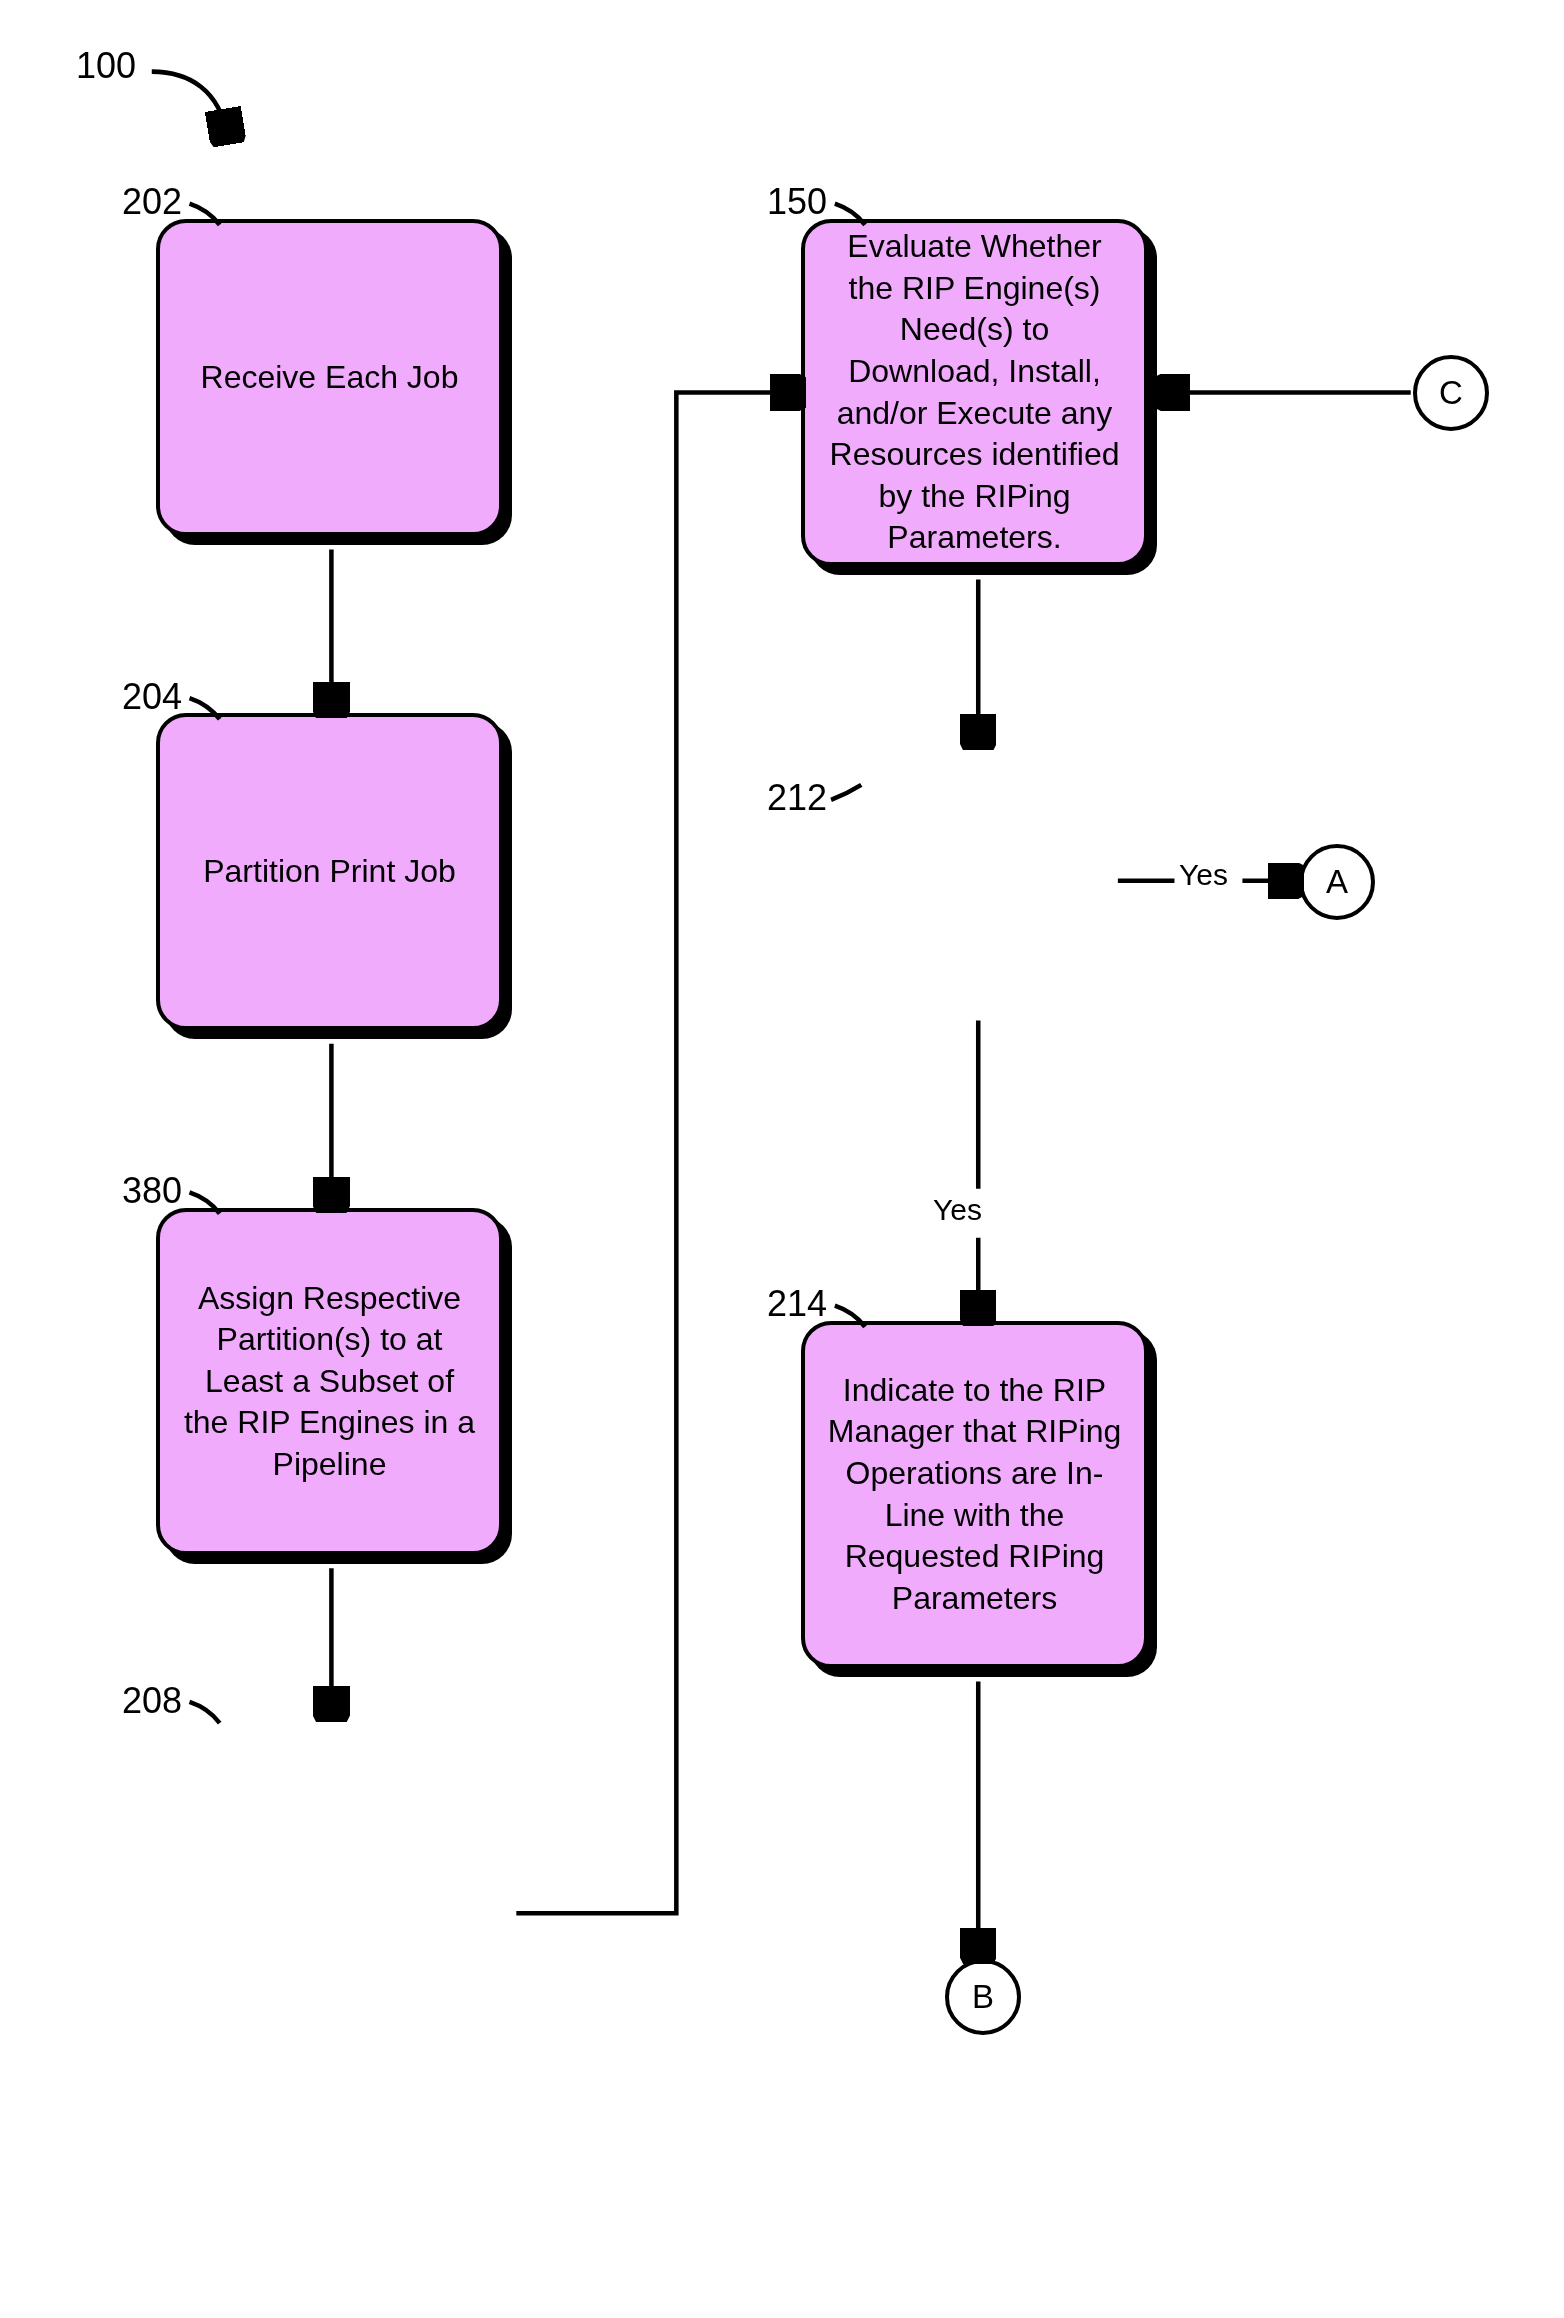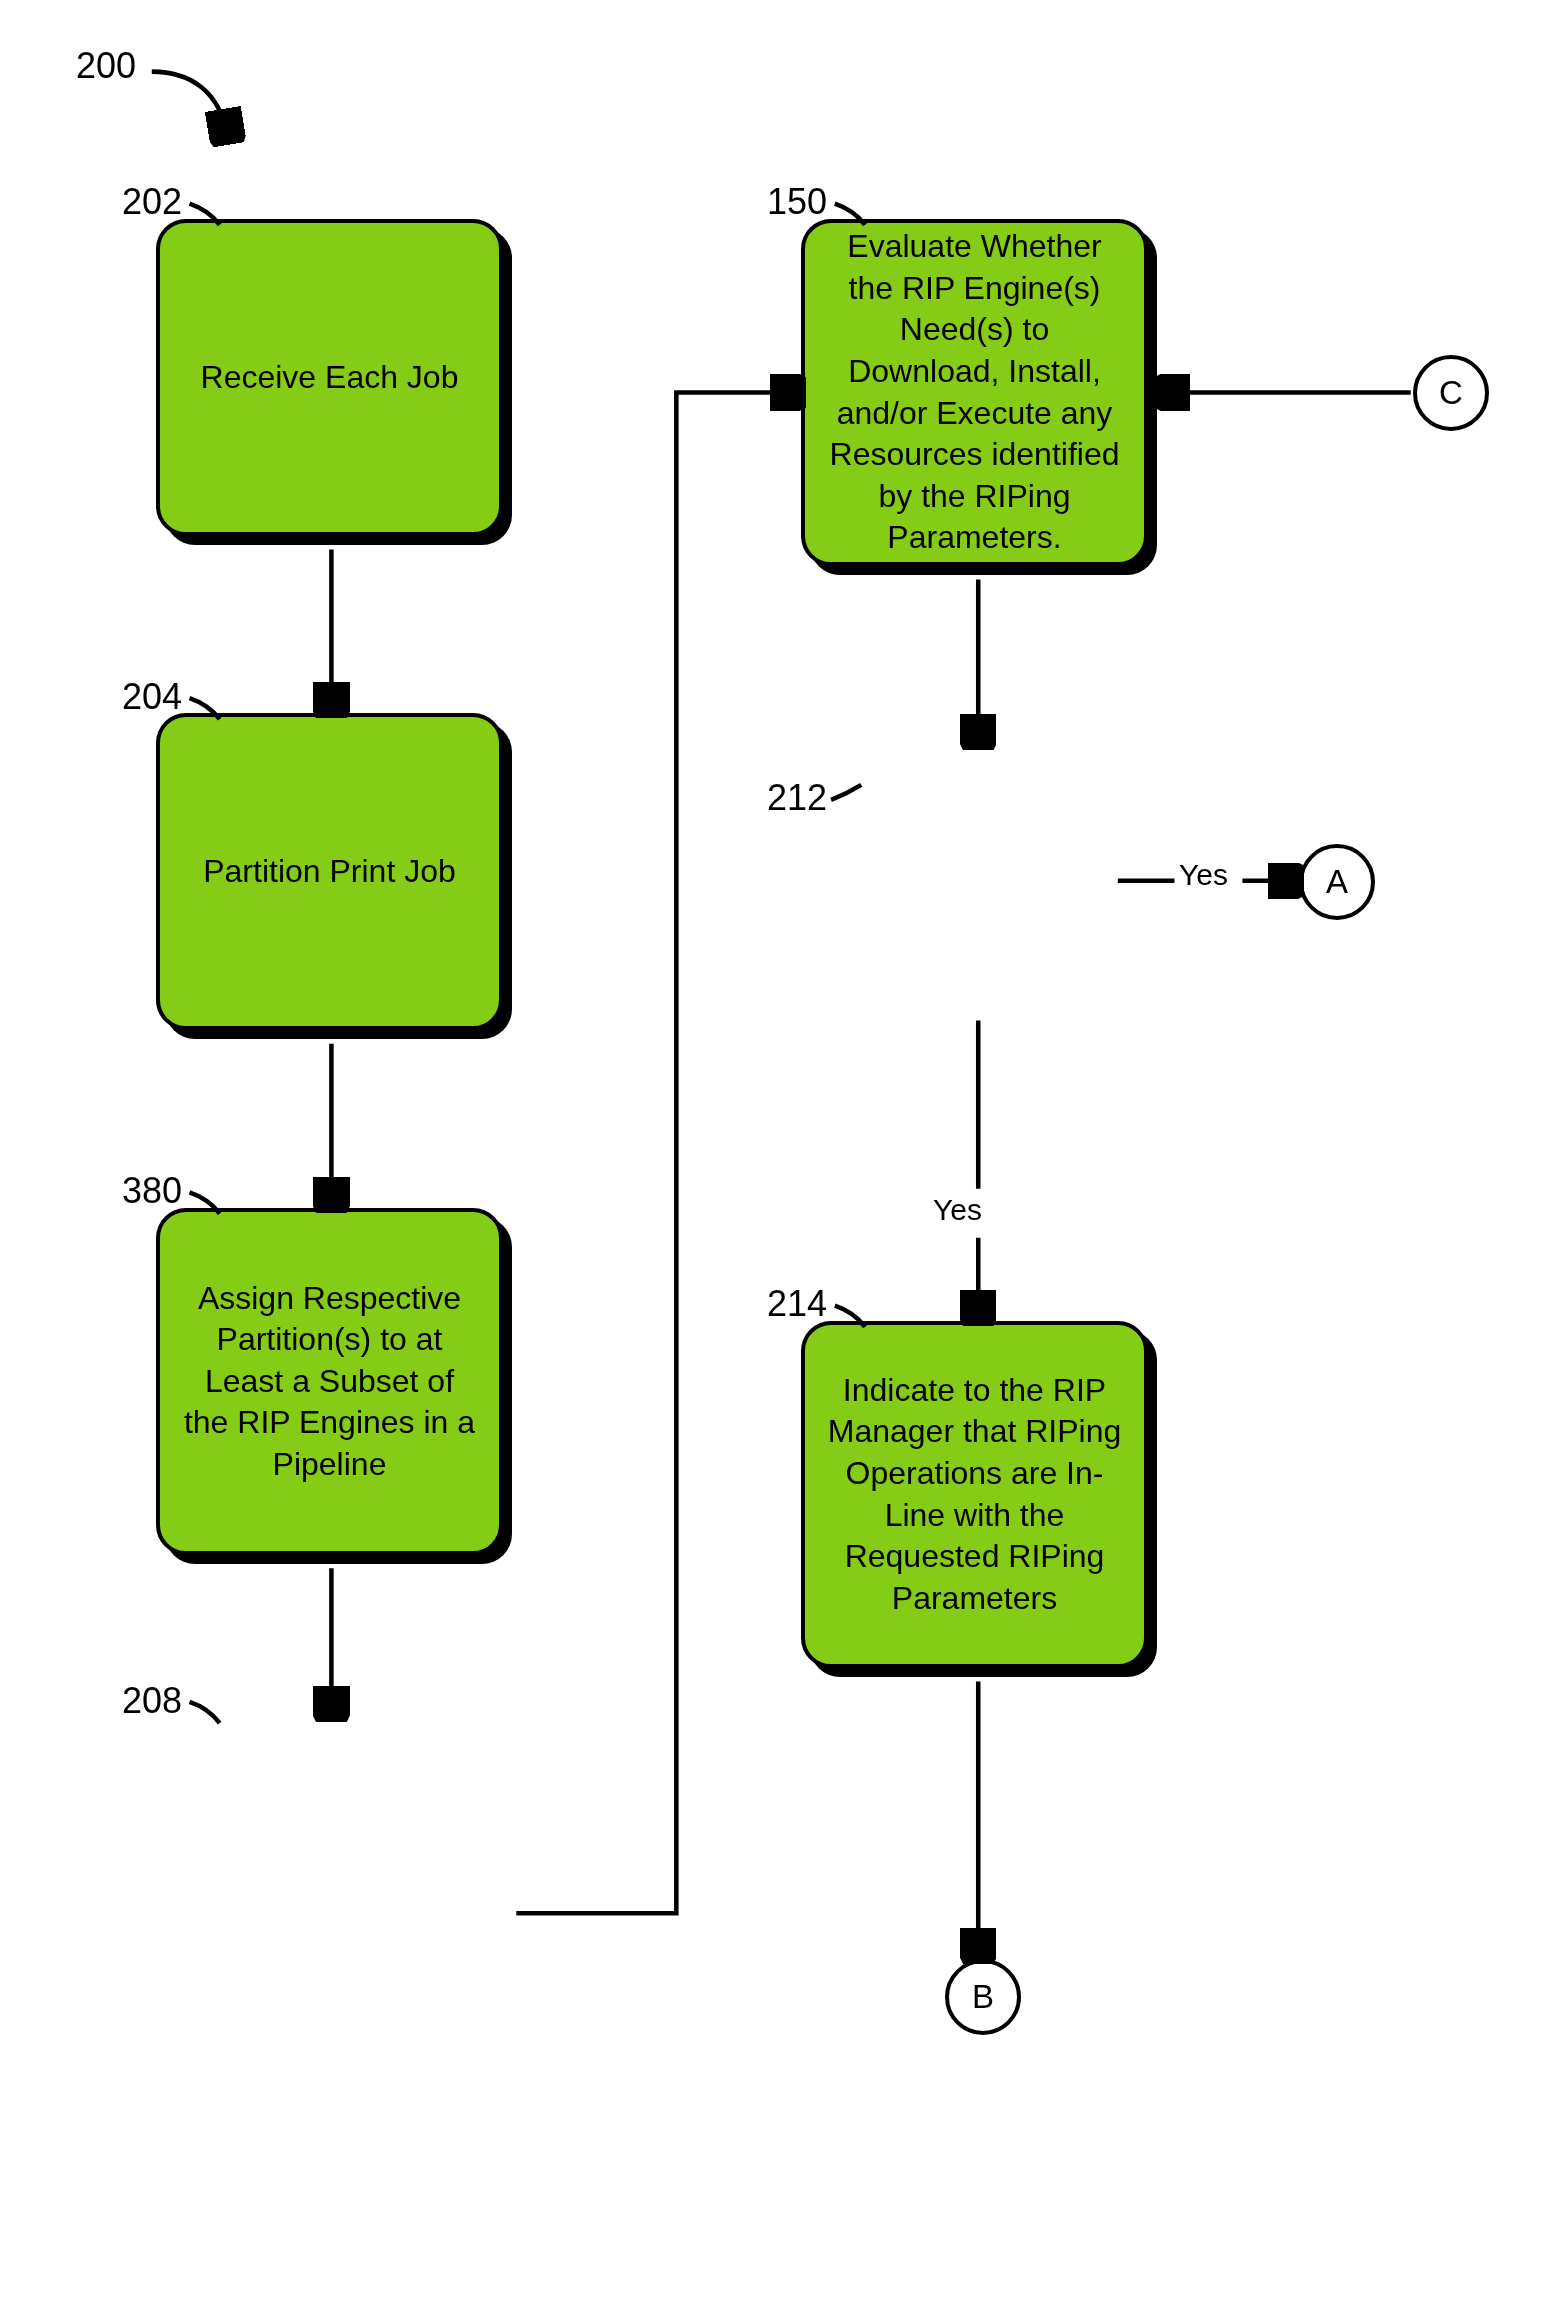--- a/index.html
+++ b/index.html
@@ -15,21 +15,21 @@
     margin: 0 auto;
   }
   .figure-ref {
     position: absolute;
     font-size: 36px;
   }
   .box {
     position: absolute;
     border: 4.5px solid #000;
     border-radius: 30px;
-    background: #84cc16;
+    background: #f0abfc;
     display: flex;
     align-items: center;
     justify-content: center;
     text-align: center;
     font-size: 32px;
     line-height: 1.3;
     padding: 0 21px;
     box-sizing: border-box;
     box-shadow: 9px 9px 0 #000;
   }
@@ -94,21 +94,21 @@
   }
   svg.overlay .arrowhead {
     fill: #000;
   }
 </style>
 </head>
 <body>
 
 <div class="canvas">
 
-  <div class="figure-ref" style="left:45px; top:15px;">200</div>
+  <div class="figure-ref" style="left:45px; top:15px;">100</div>
 
   <div class="figure-ref" style="left:91px; top:151px;">202</div>
   <div class="box" style="left:125px; top:189px; width:347px; height:317px;">
     <span>Receive Each Job</span>
   </div>
 
   <div class="figure-ref" style="left:91px; top:646px;">204</div>
   <div class="box" style="left:125px; top:683px; width:347px; height:317px;">
     <span>Partition Print Job</span>
   </div>

